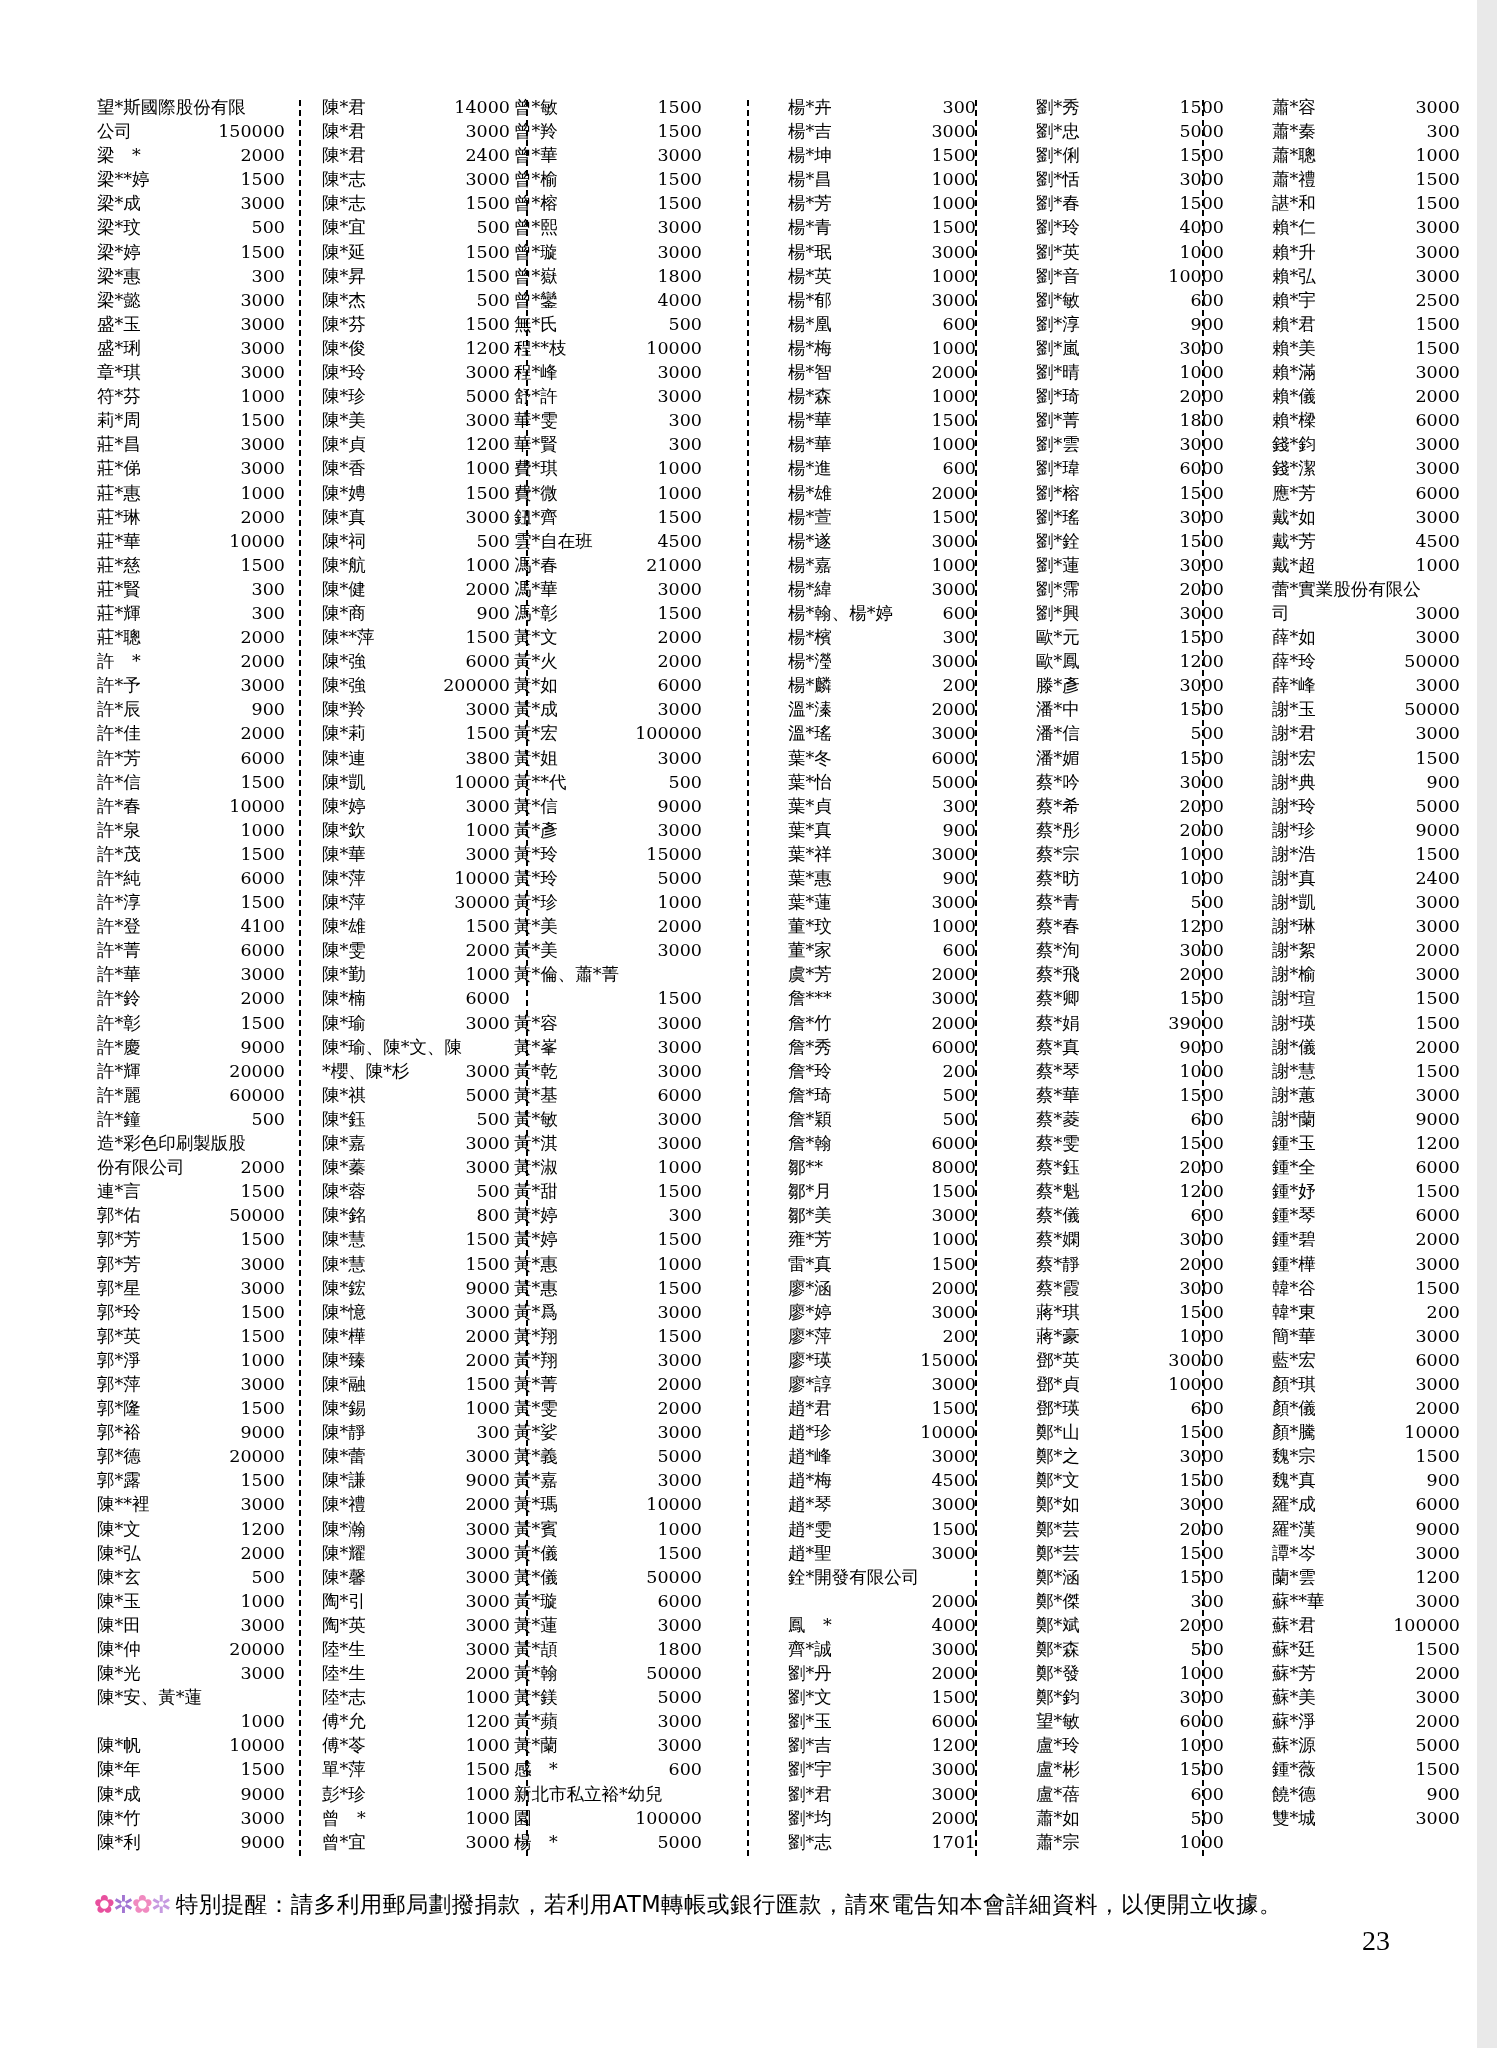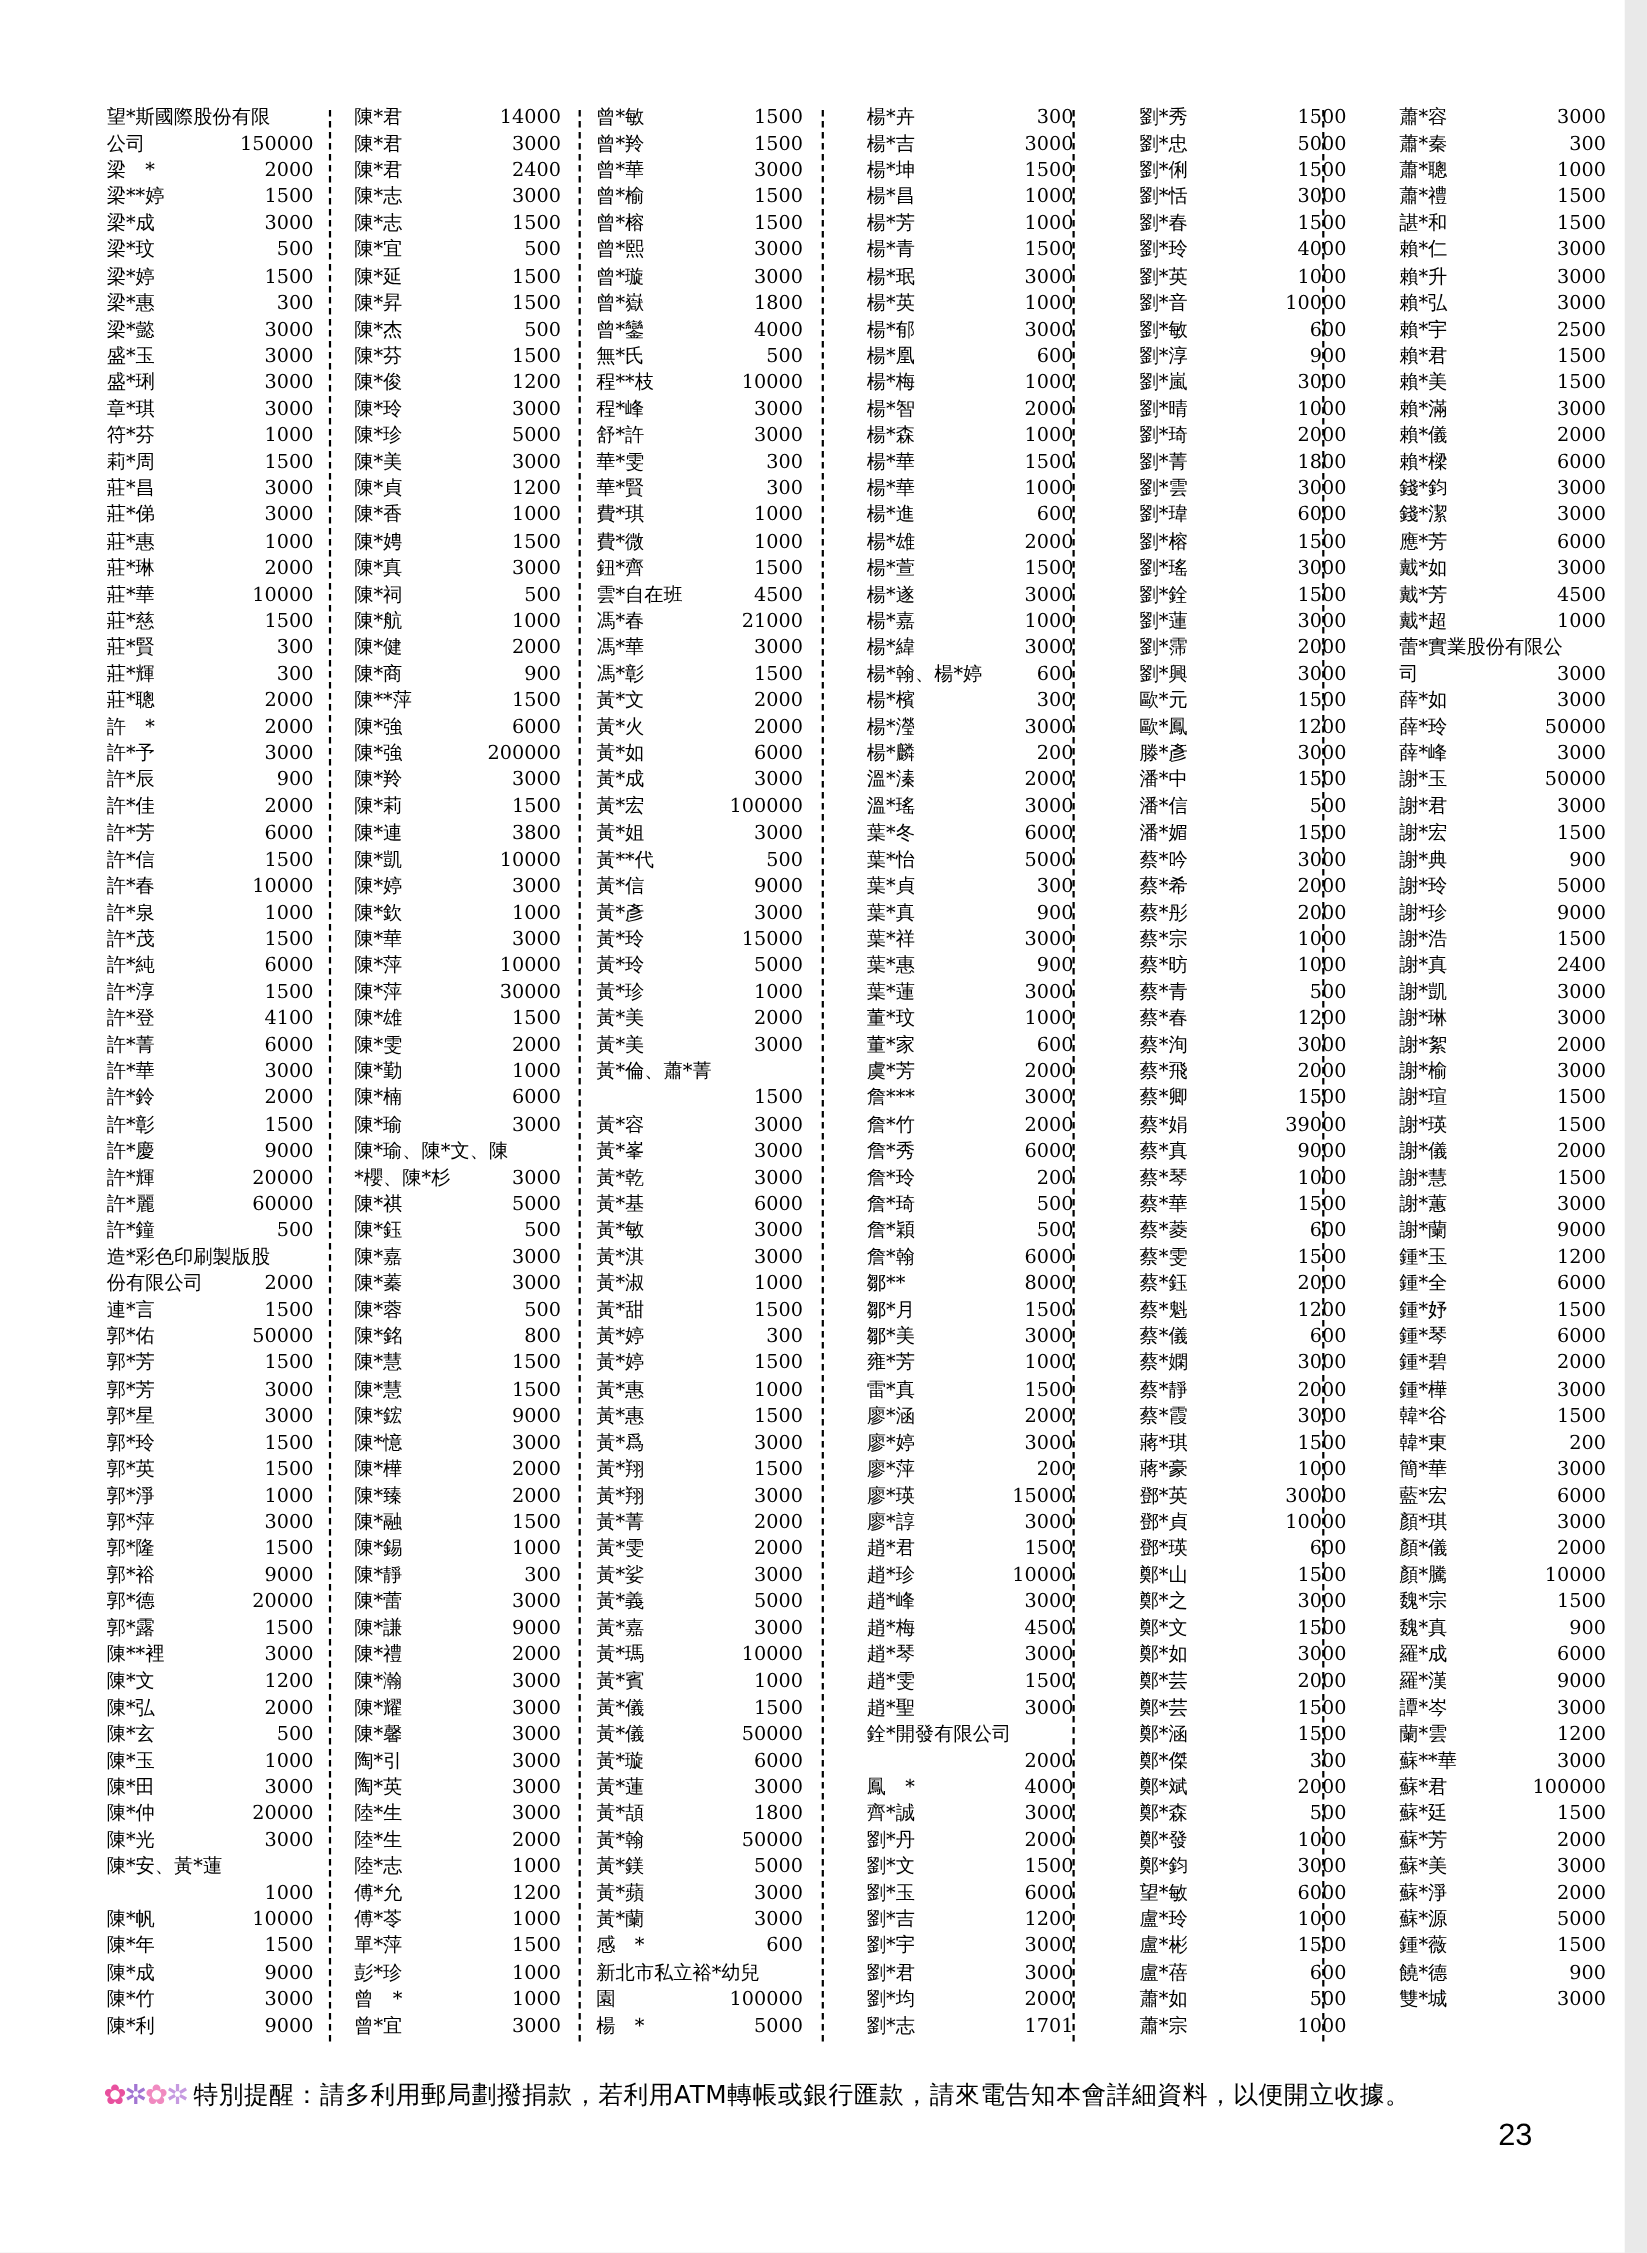--- a/index.html
+++ b/index.html
@@ -10,21 +10,21 @@
        height:24.1px;line-height:24.1px;font-size:17.5px;white-space:nowrap;}
   .nm{text-align:left;}
   .amt{text-align:right;margin-left:auto;}
   .sep{position:absolute;top:100px;height:1756px;width:0;border-left:2.2px dashed #000;}
   .footer{position:absolute;left:94px;top:1889px;display:flex;align-items:center;
           font-family:"DejaVu Sans","Liberation Sans",sans-serif;}
   .deco{font-size:25px;letter-spacing:-2px;margin-right:6px;}
   .deco span{display:inline-block;}
   .reminder{font-size:22.5px;font-weight:normal;letter-spacing:0.5px;}
   .pageno{position:absolute;left:1362px;top:1925px;font-size:28px;
-          font-family:Liberation Sans, sans-serif;}
+          font-family:Liberation Serif, serif;}
 </style>
 </head>
 <body>
 
 <div class="page">
 
   <div class="donor-col" style="left:97px">
       <div class="row">
         <span class="nm">望*斯國際股份有限</span>
         <span class="amt"></span>
@@ -605,21 +605,21 @@
       </div>
       <div class="row">
         <span class="nm">曾　*</span>
         <span class="amt">1000</span>
       </div>
       <div class="row">
         <span class="nm">曾*宜</span>
         <span class="amt">3000</span>
       </div>
     </div>
-  <div class="donor-col" style="left:542px">
+  <div class="donor-col" style="left:514px">
       <div class="row">
         <span class="nm">曾*敏</span>
         <span class="amt">1500</span>
       </div>
       <div class="row">
         <span class="nm">曾*羚</span>
         <span class="amt">1500</span>
       </div>
       <div class="row">
         <span class="nm">曾*華</span>

